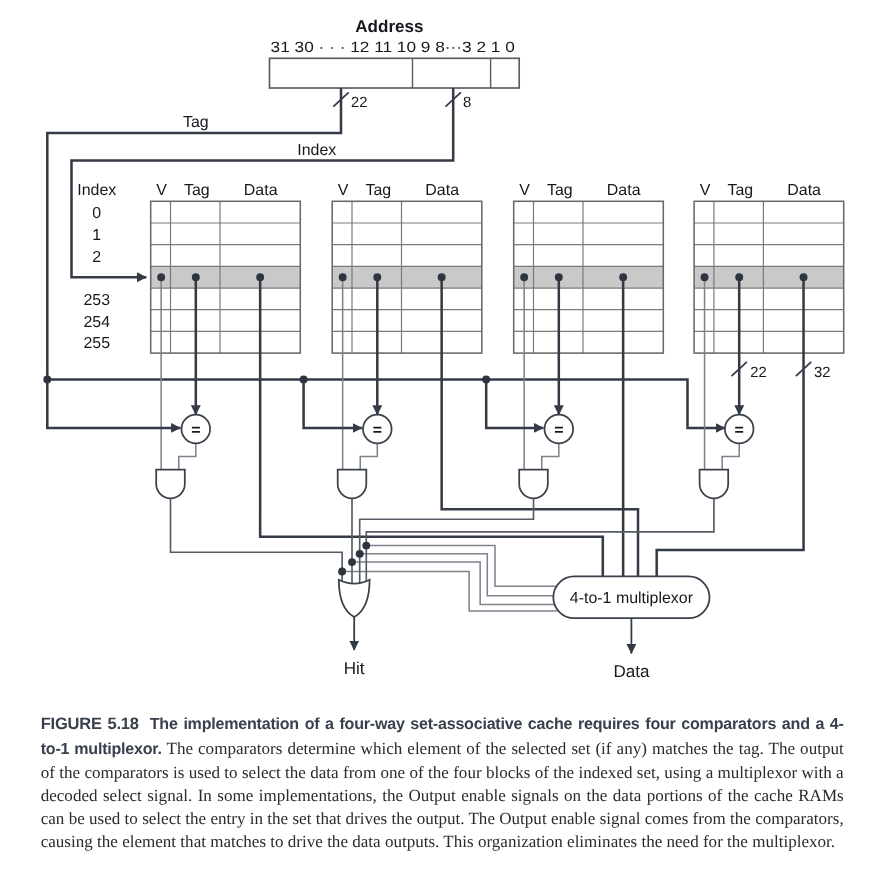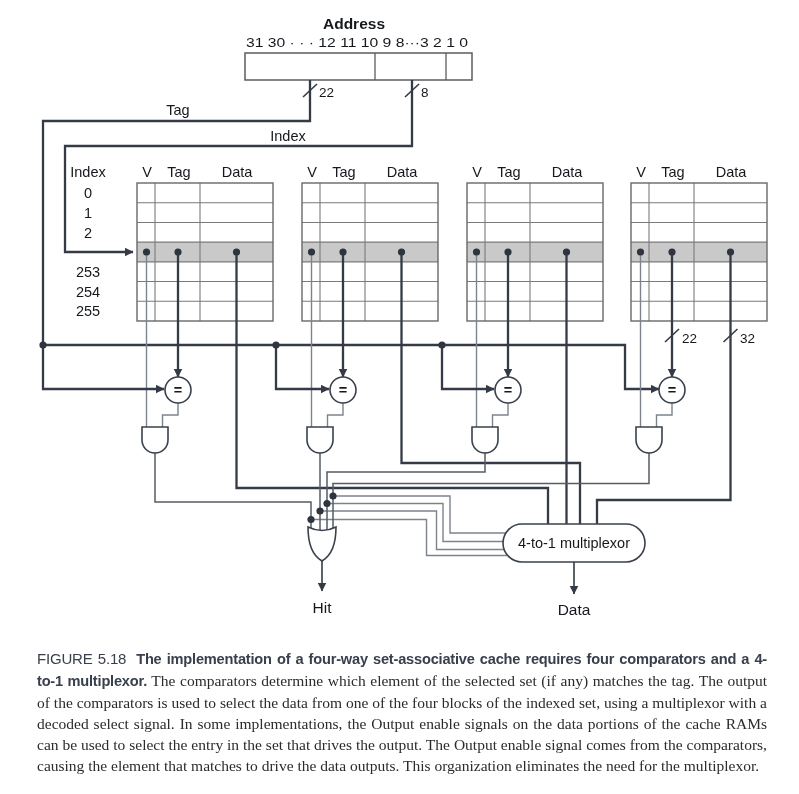--- a/index.html
+++ b/index.html
@@ -1,21 +1,21 @@
 <!DOCTYPE html>
 <html><head>
 <meta charset="utf-8">
 <style>
   html,body{margin:0;padding:0;background:#ffffff;}
   body{width:799px;height:794px;overflow:hidden;font-family:"Liberation Sans",sans-serif;}
   svg{display:block;}
   svg text{fill:#15181d;font-family:"Liberation Sans",sans-serif;}
   .cap{margin:16px 32px 0 37px;width:730px;text-align:justify;
        font-family:"Liberation Serif",serif;font-size:15.5px;line-height:21px;color:#2b2b2b;}
-  .cap-tag{font-family:"Liberation Sans",sans-serif;font-weight:normal;font-size:15px;
+  .cap-tag{font-family:"Liberation Sans",sans-serif;font-weight:bold;font-size:15px;
            color:#39404d;margin-right:10px;letter-spacing:-0.2px;}
   .cap-bold{font-family:"Liberation Sans",sans-serif;font-weight:bold;font-size:14.6px;
             color:#39404d;letter-spacing:-0.2px;}
 </style>
 </head>
 <body>
 
 <svg id="diagram" width="799" height="632" viewBox="0 0 799 632">
   <defs>
     <marker id="arr" markerUnits="userSpaceOnUse" markerWidth="10" markerHeight="10" refX="8.5" refY="4.5" orient="auto">

